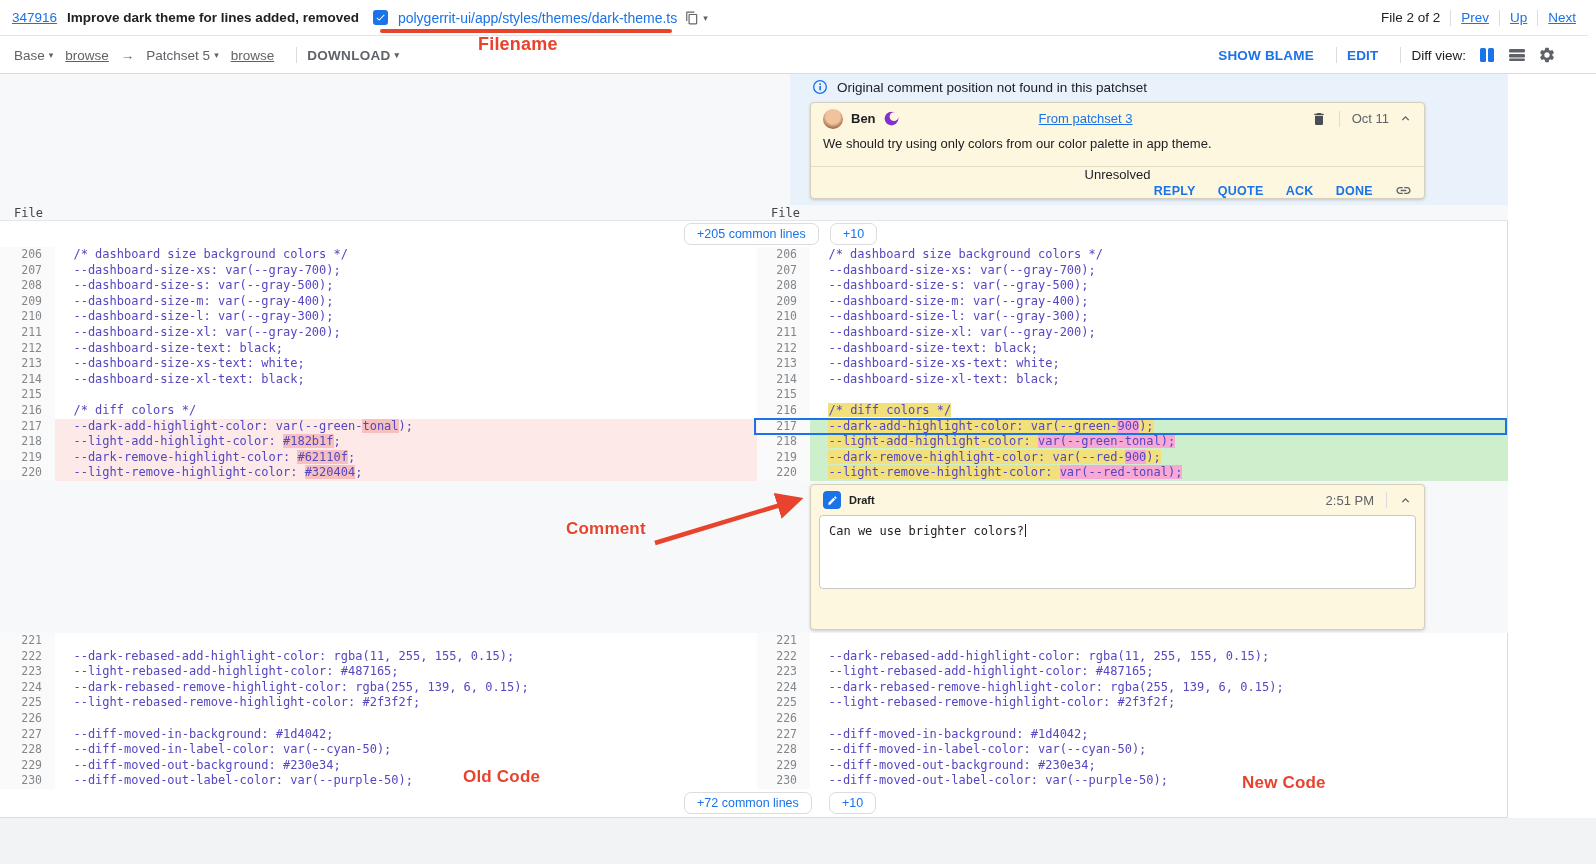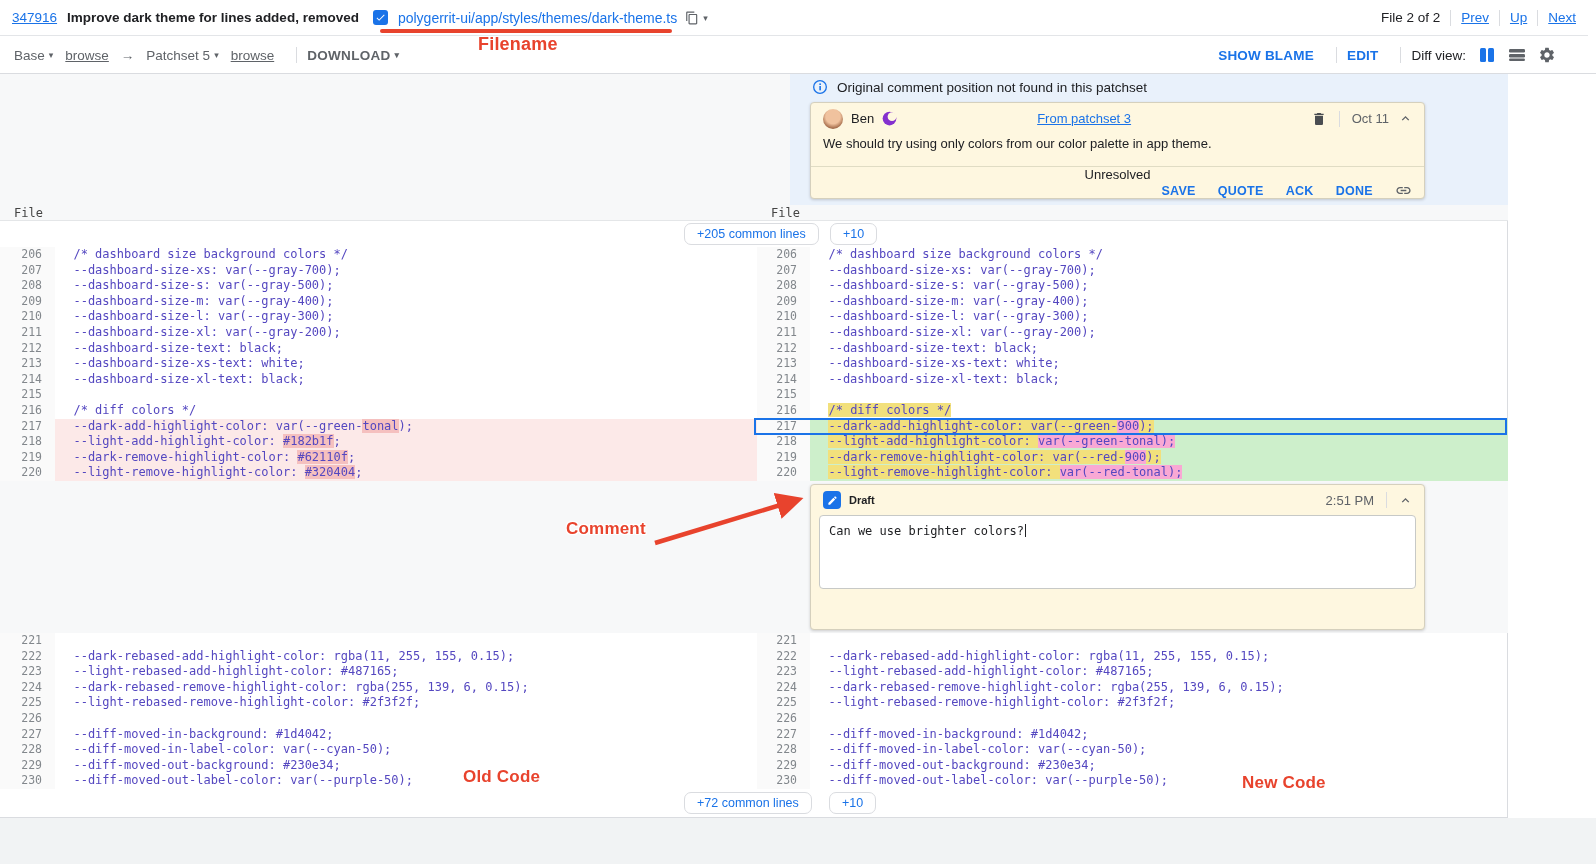--- a/index.html
+++ b/index.html
@@ -67,21 +67,21 @@
   
   .info-row { position:absolute; left:812px; top:5px; display:flex; align-items:center;
     gap:9px; font-size:13.5px; color:#202124; }
   .card { position:absolute; background:#fef7e0; border:1px solid #d5d0bd; border-radius:4px;
     box-shadow:0 1px 3px rgba(0,0,0,.18); }
   .thread-card { left:810px; top:28px; width:615px; height:97px; }
   .card-hd { display:flex; align-items:center; height:31px; padding:0 12px; gap:8px; }
   .avatar { width:20px; height:20px; border-radius:50%;
     background:radial-gradient(circle at 50% 38%, #f0c29e 0 45%, #a8704e 72%, #7c4a32 100%);
     flex:none; }
-  .author { font-weight:400; font-size:13px; color:#202124; }
+  .author { font-weight:700; font-size:13px; color:#202124; }
   .badge-moon { width:15px; height:15px; flex:none; }
   .fromlink { font-size:13px; margin-left:132px; }
   .hd-right { margin-left:auto; display:flex; align-items:center; gap:10px; color:#5f6368; }
   .hd-date { font-size:13px; color:#5f6368; }
   .card-msg { padding:2px 12px 0; font-size:13px; color:#202124; }
   .card-ft { position:absolute; left:0; right:0; bottom:0; height:32px;
     border-top:1px solid #e0dcc4; display:flex; align-items:center; padding:0 12px;
     font-size:13px; color:#202124;flex-direction:column; }
   .acts { margin-left:auto; display:flex; align-items:center; gap:22px; }
   .actlnk { color:#1a73e8; font-weight:600; font-size:12.5px; letter-spacing:.3px; cursor:pointer; }
@@ -220,21 +220,21 @@
             <svg width="13" height="13" viewBox="0 0 24 24" fill="none" stroke="#5f6368" stroke-width="2.6">
                 <polyline points="6,15 12,9 18,15"></polyline>
               </svg>
           </span>
         </span>
       </div>
       <div class="card-msg">We should try using only colors from our color palette in app theme.</div>
       <div class="card-ft">
         <span>Unresolved</span>
         <span class="acts">
-          <span class="actlnk">SAVE</span>
+          <span class="actlnk">REPLY</span>
           <span class="actlnk">QUOTE</span>
           <span class="actlnk">ACK</span>
           <span class="actlnk">DONE</span>
           <span class="icon">
             <svg width="17" height="17" viewBox="0 0 24 24" fill="#5f6368">
                 <path d="M3.9 12c0-1.71 1.39-3.1 3.1-3.1h4V7H7c-2.76 0-5 2.24-5 5s2.24 5 5 5h4v-1.9H7c-1.71 0-3.1-1.39-3.1-3.1zM8 13h8v-2H8v2zm9-6h-4v1.9h4c1.71 0 3.1 1.39 3.1 3.1s-1.39 3.1-3.1 3.1h-4V17h4c2.76 0 5-2.24 5-5s-2.24-5-5-5z"></path>
               </svg>
           </span>
         </span>
       </div>

